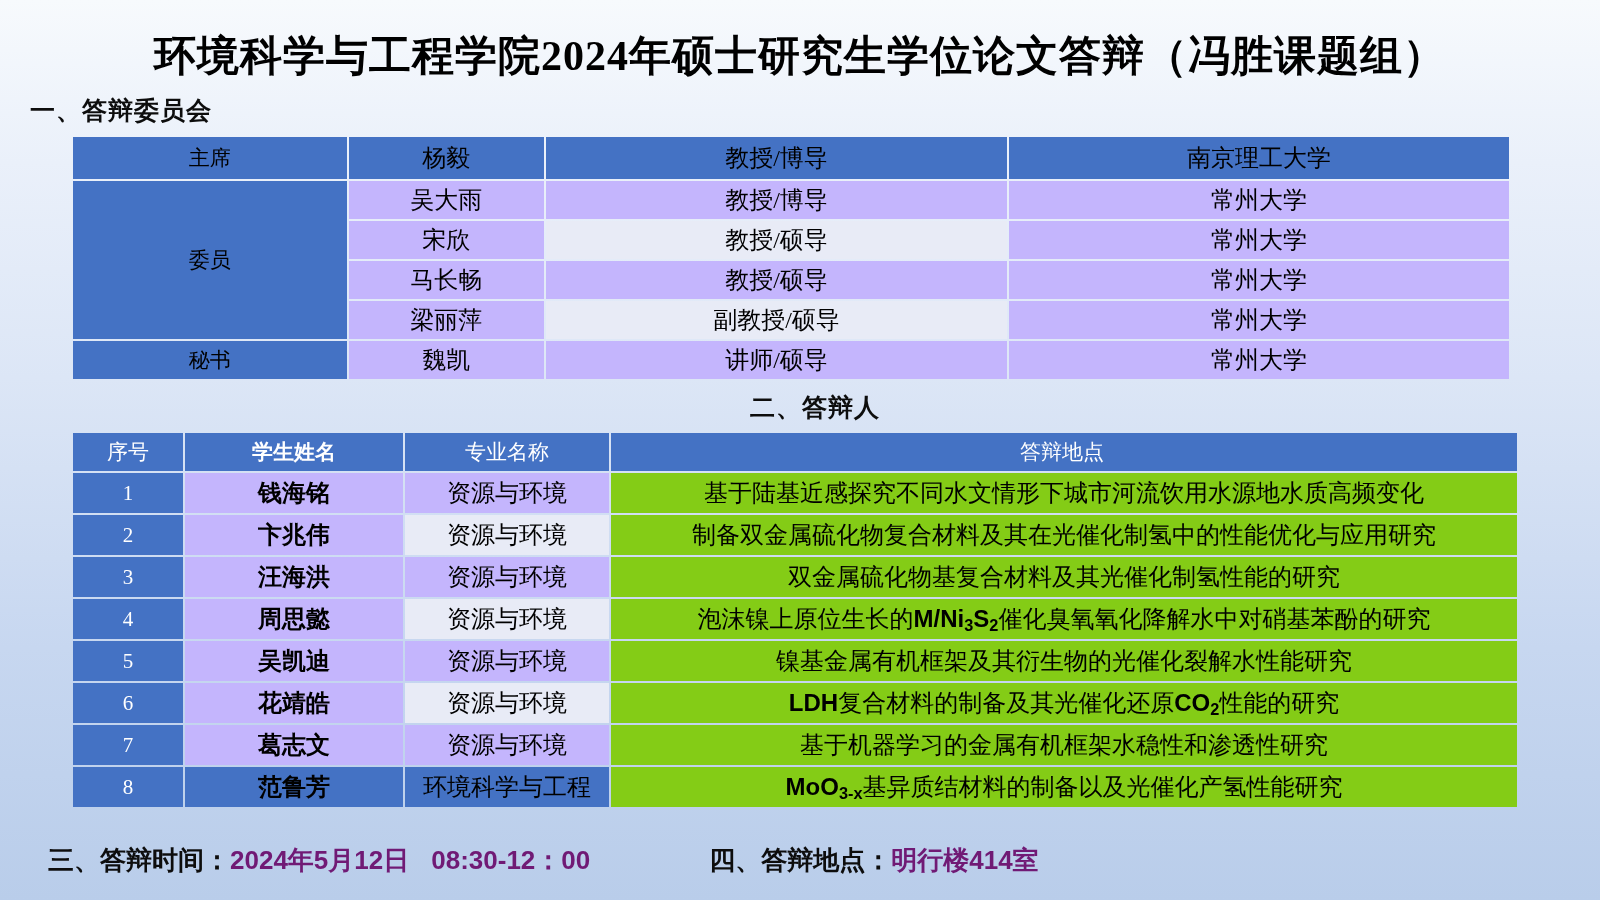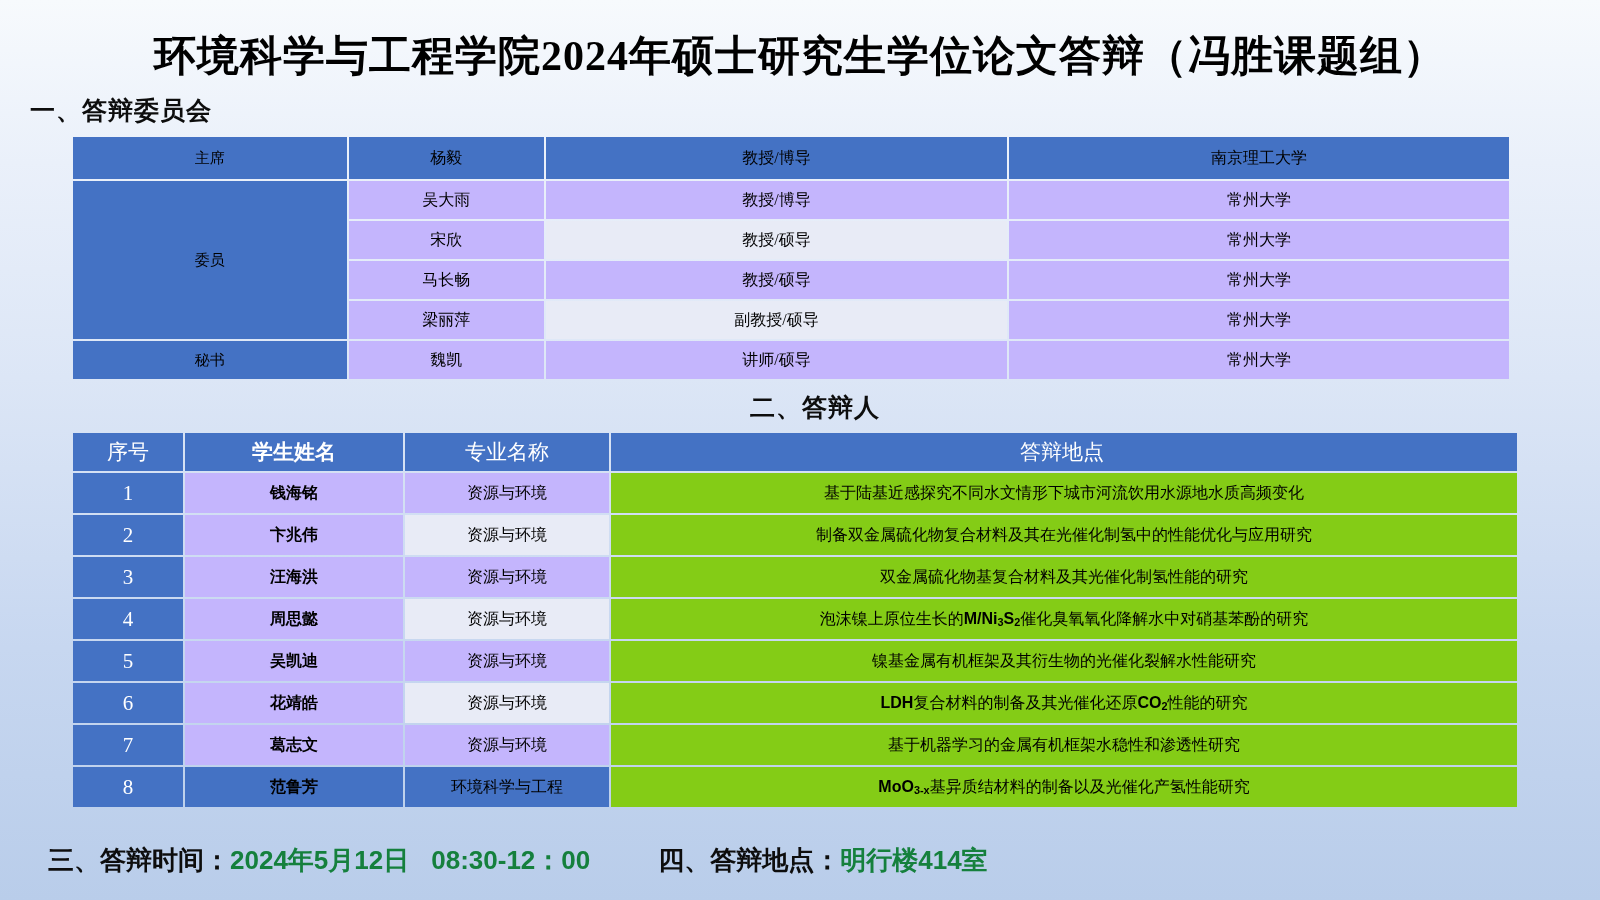--- a/index.html
+++ b/index.html
@@ -40,21 +40,21 @@
 
   
   .tbl {
     border-collapse: separate;
     border-spacing: 2px;
     width: 1440px;
     margin-left: 71px;
     table-layout: fixed;
   }
   .tbl td {
-    font-size: 16px;
+    font-size: 24px;
     text-align: center;
     vertical-align: middle;
     color: #000;
     line-height: 1.15;
     padding: 2px 4px;
   }
   .blue {
     background: #4472c4;
     color: #ffffff;
   }
@@ -62,21 +62,21 @@
   .shade-b { background: #e8ebf6; }
 
   
   #committee-table td { height: 38px; }
   #committee-table tr:first-child td { height: 42px; }
   .c-role   { width: 266px; }
   .c-name   { width: 190px; }
   .c-title  { width: 448px; }
   .c-school { width: 486px; }
   #committee-table .rolecell {
-    font-size: 15px;
+    font-size: 21px;
   }
 
   
   #student-table td { height: 40px; }
   #student-table tr:first-child td { height: 38px; }
   .s-idx   { width: 110px; }
   .s-name  { width: 218px; font-weight: bold; }
   .s-major { width: 204px; }
   .s-topic { width: 906px; text-align: left; padding-left: 10px; }
   .s-topic.head { text-align: center; padding-left: 0; }
@@ -102,22 +102,22 @@
     align-items: center;
   }
   .foot-item {
     font-size: 26px;
     font-weight: bold;
     color: #0d0d0d;
     font-family: "Liberation Sans", "DejaVu Sans", sans-serif;
     white-space: nowrap;
   }
   #footer-time  { margin-left: 48px; }
-  #footer-place { margin-left: 68px; }
-  .accent { color: #15803d; }
+  #footer-place { margin-left: 119px; }
+  .accent { color: #701a75; }
   .gap { display:inline-block; width: 22px; }
 </style>
 </head>
 <body>
 
 <div class="title">环境科学与工程学院2024年硕士研究生学位论文答辩（冯胜课题组）</div>
 
 <div class="section-heading" id="heading-1">一、答辩委员会</div>
 
 <table class="tbl" id="committee-table">

